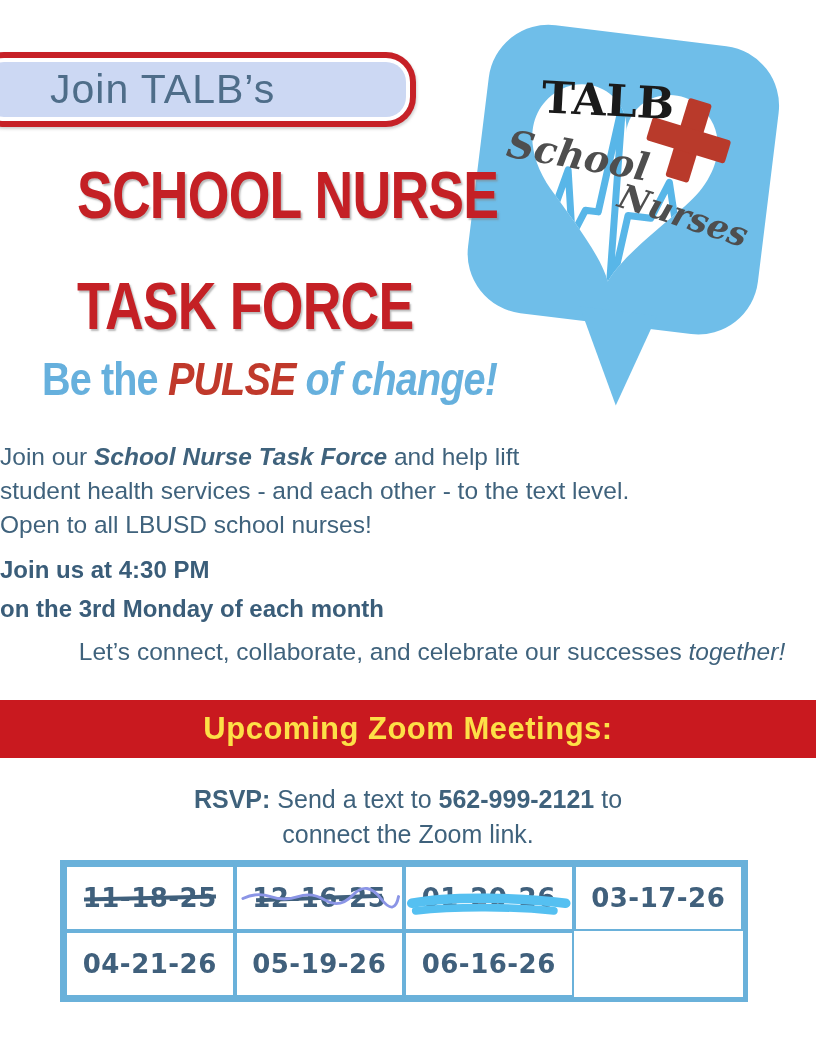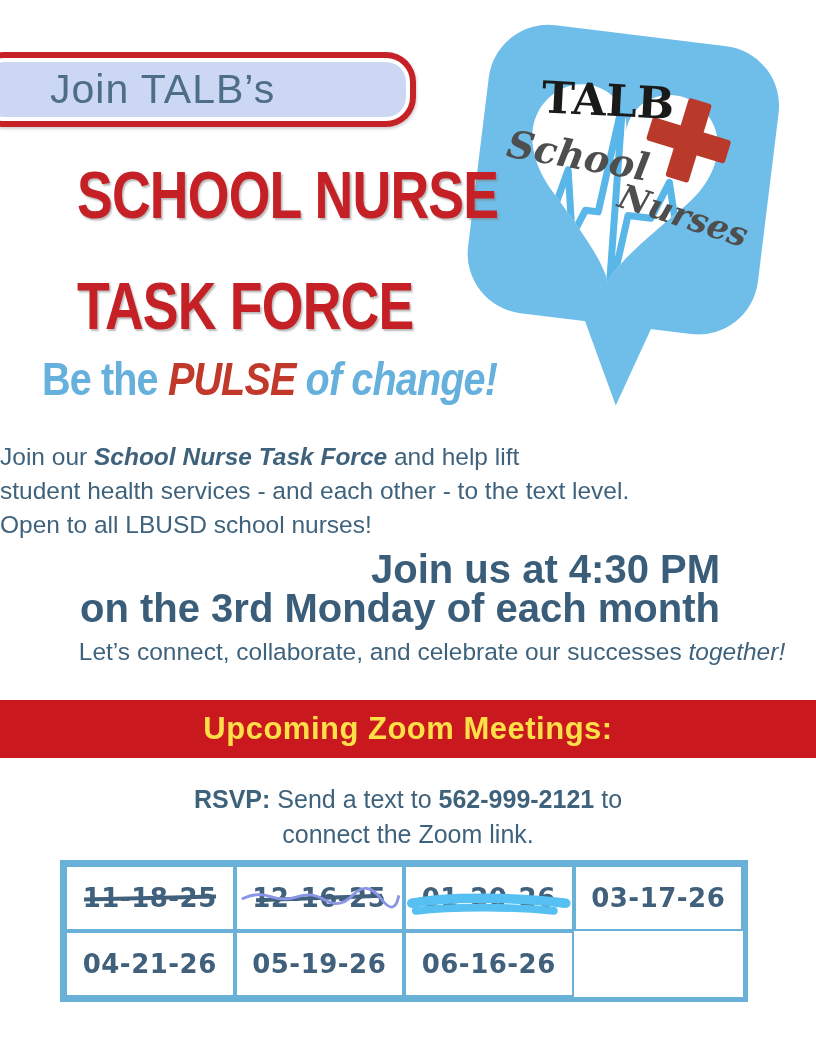--- a/index.html
+++ b/index.html
@@ -31,22 +31,22 @@
   .tag-blue { color:#66b0dd; }
   .tag-red  { color:#c0392b; font-style:italic; }
   .tag-blue-i { color:#66b0dd; font-style:italic; }
 
   
   .intro { position:absolute; left:0; top:440px; width:816px; 
     font-size:24.5px; line-height:34px; color:#3f627c; }
   .intro b i, .intro .bi { font-weight:bold; font-style:italic; }
 
   
-  .when { position:absolute; left:0; top:550px; width:720px; text-align:right;
-    font-size:40px; line-height:39px; font-weight:bold; color:#3a5d79; }
+  .when { position:absolute; left:0; top:550px; width:720px; text-align:left;
+    font-size:24px; line-height:39px; font-weight:bold; color:#3a5d79; }
 
   
   .connect { position:absolute; left:0; top:638px; width:816px; text-align:center;
     font-size:24.5px; color:#3f627c;padding-left:48px; }
   .connect .it { font-style:italic; }
 
   
   .banner { position:absolute; left:0; top:700px; width:816px; height:58px; background:#c9191f;
     display:flex; align-items:center; justify-content:center; }
   .banner span { color:#fde047; font-weight:bold; font-size:31px; letter-spacing:.5px; }

